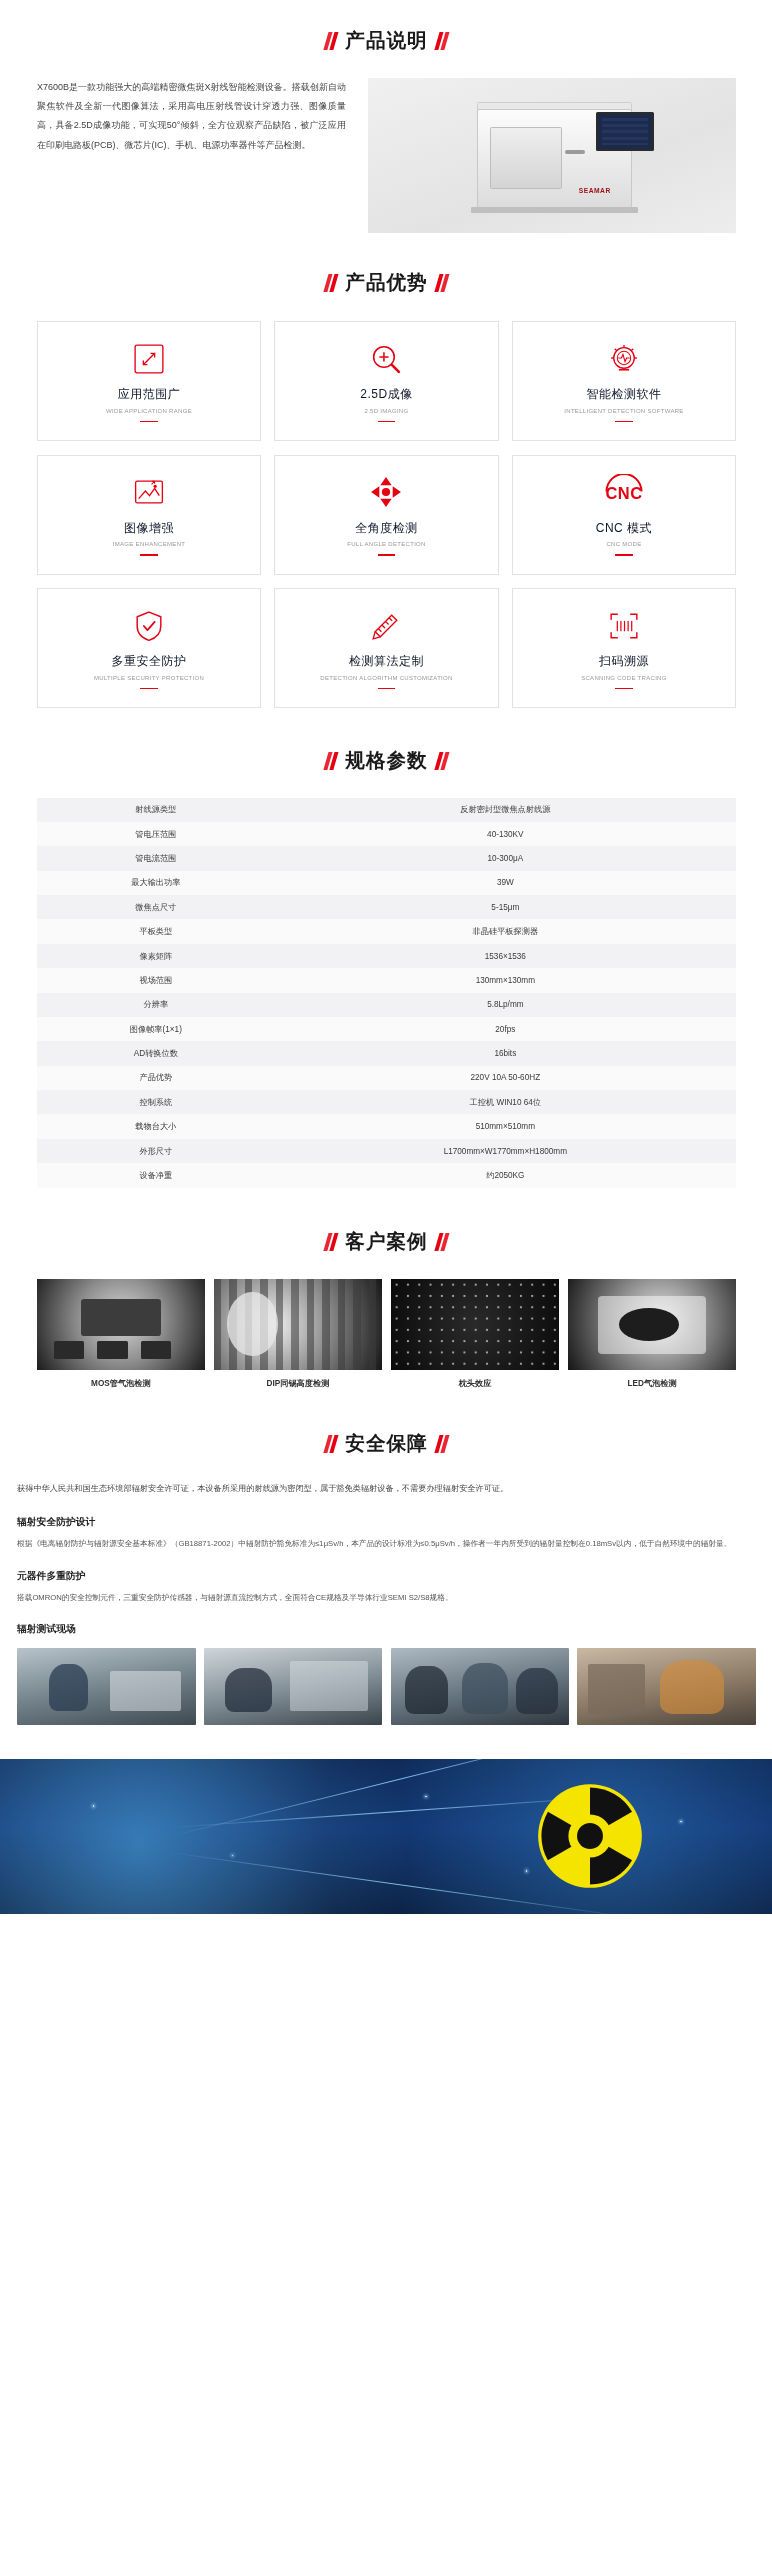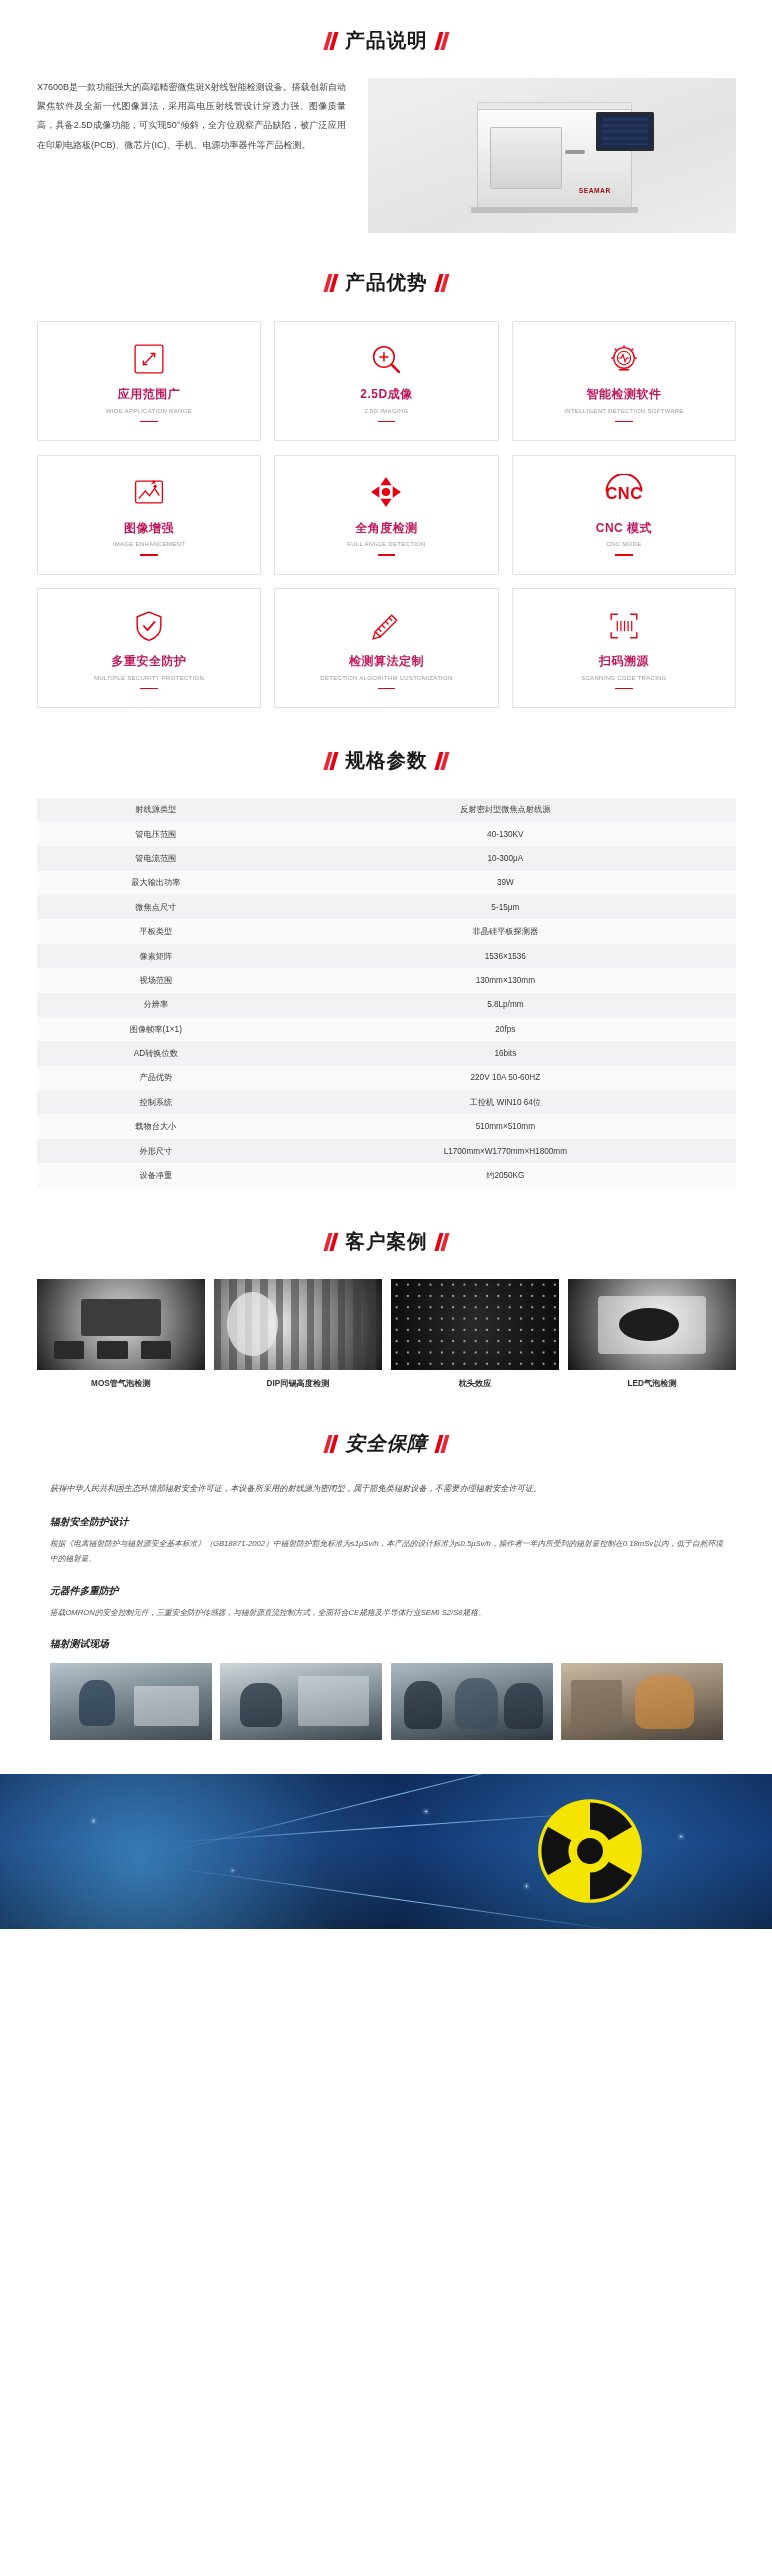--- a/index.html
+++ b/index.html
@@ -122,21 +122,21 @@
     align-items: center;
     justify-content: center;
     padding: 7.2px;
   }
   .adv-icon {
     height: 38px;
     display: flex; align-items: center; justify-content: center;
     margin-bottom: 8.2px;
   }
   .adv-title {
-    font-size: 12px; font-weight: bold; color: #be185d; letter-spacing: 0.5px;
+    font-size: 12px; font-weight: normal; color: #0f172a; letter-spacing: 0.5px;
   }
   .adv-sub {
     margin-top: 4.6px;
     font-size: 6px; color: #999; letter-spacing: 0.3px; text-align:center;
   }
   .adv-rule {
     margin-top: 7.2px;
     width: 17.5px; height: 1.5px; background: #e60012;
   }
 
@@ -174,21 +174,21 @@
     background-size: 11.3px 11.3px;
     opacity:.75;
   }
   .barsgrid{
     position:absolute; inset:0;
     background-image: repeating-linear-gradient(90deg,#3a3a3a 0 7.2px, transparent 7.2px 15.5px);
     opacity:.55;
   }
 
   
-  .safe-wrap { padding: 45px 50px 0; font-style: italic; }
+  .safe-wrap { padding: 45px 17px 0; }
   .safe-intro {
     margin-top: 27px;
     font-size: 8.2px;
     line-height: 2;
     color: #444;
     text-align: justify;
   }
   .safe-block { margin-top: 18.5px; }
   .safe-block h3 {
     font-size: 9.8px; font-weight: bold; color: #1f1f1f; margin-bottom: 7.2px;

